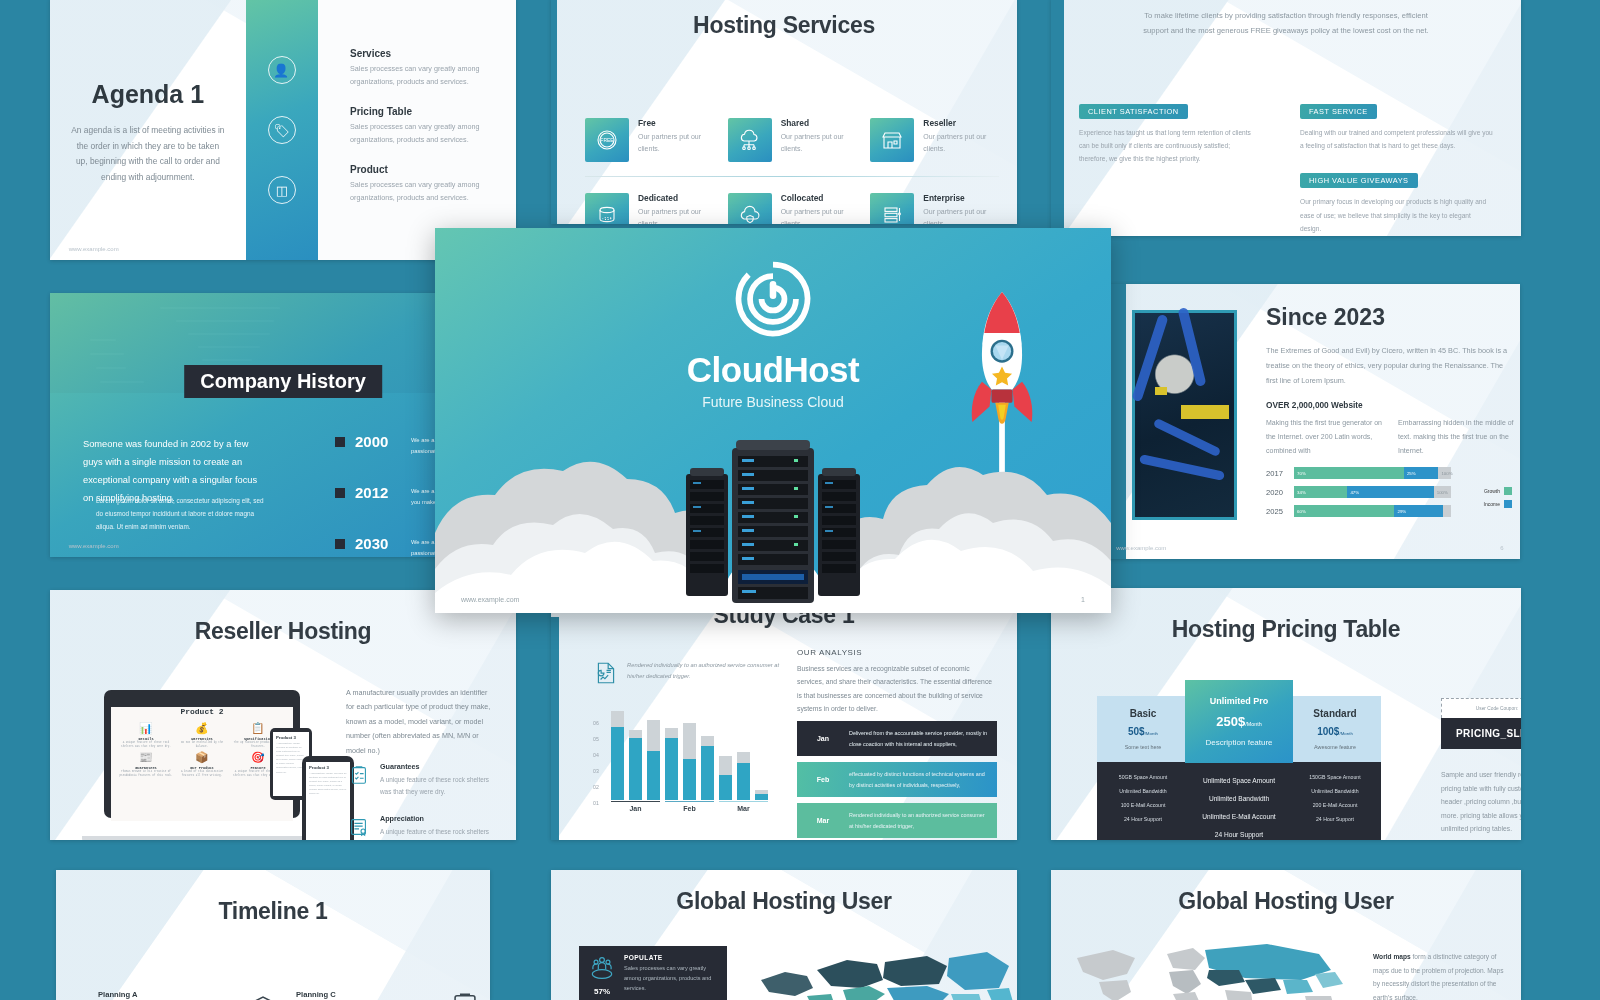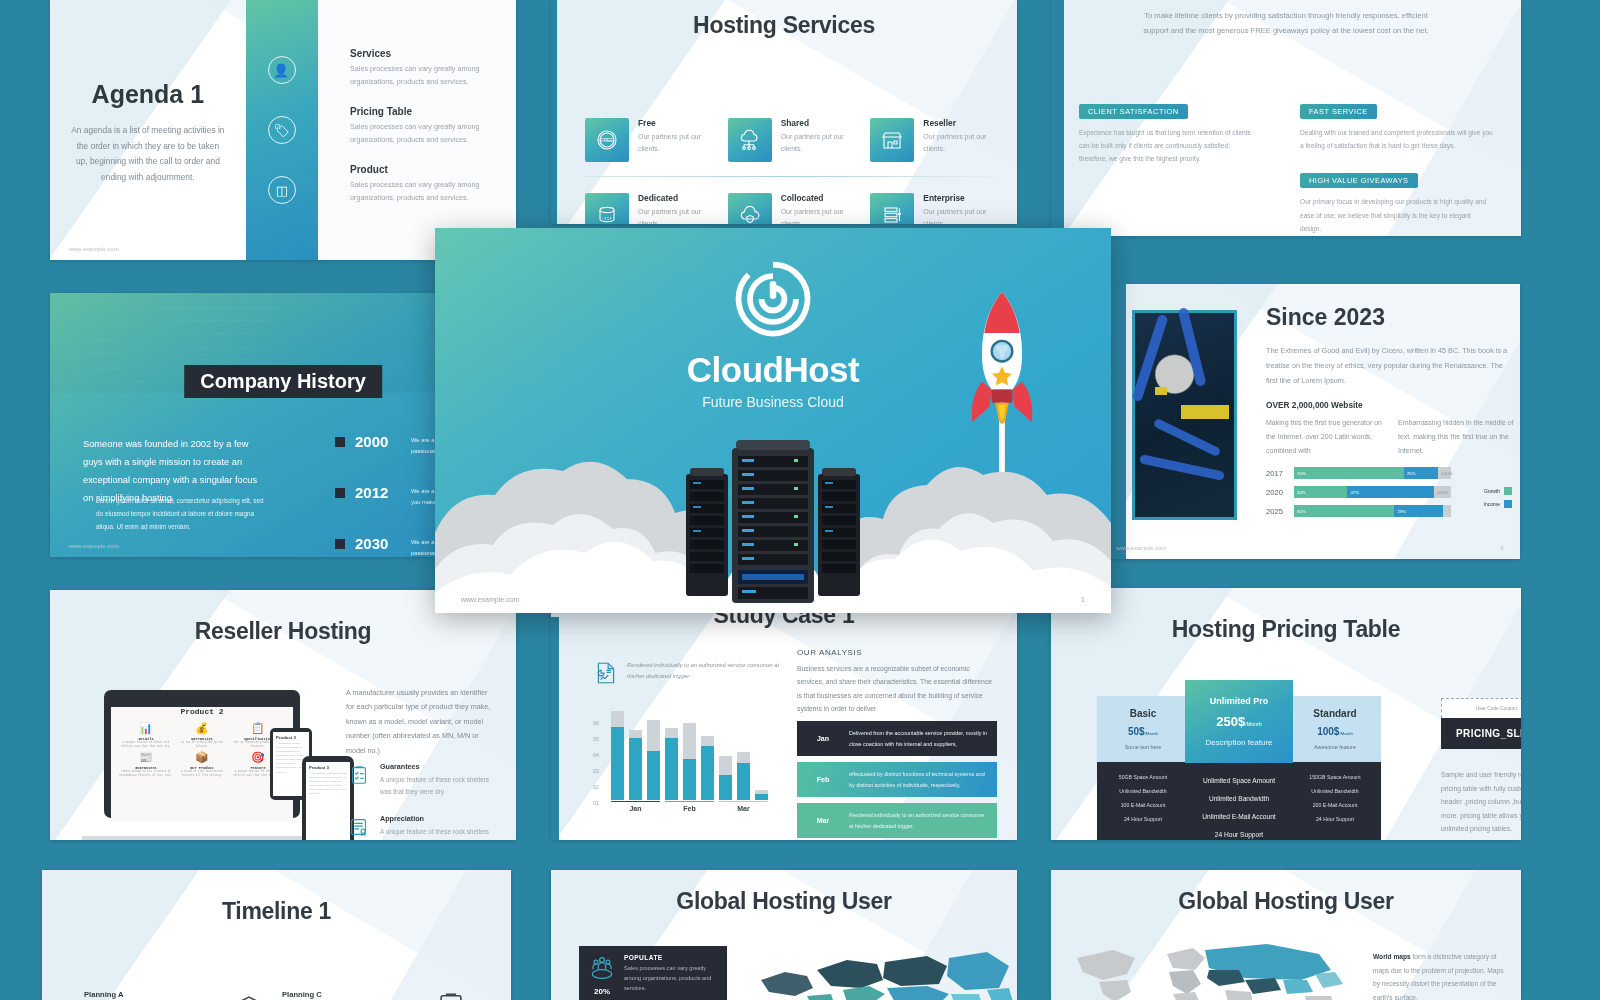--- a/index.html
+++ b/index.html
@@ -235,21 +235,21 @@
   #s-price .card.mid .head .pr small { font-size:5.4px; font-weight:normal; }
   #s-price .card.mid .head .sub { font-size:8px; color:#eaf7fb; margin-top:9px; }
   #s-price .card.mid .body { background:#272b35; padding:14px 4px 18px; text-align:center; }
   #s-price .card.mid .body div { font-size:6.6px; color:#eef2f5; margin-bottom:11px; }
   #s-price .coupon { position:absolute; left:390px; top:82px; width:112px; }
   #s-price .coupon .top { border:1px dashed #9aa4ad; border-bottom:none; padding:7px 0; text-align:center; font-size:4.8px; color:#8c98a1; background:#fff; }
   #s-price .coupon .btm { background:#272b35; color:#fff; text-align:center; padding:10px 0; font-size:10px; font-weight:bold; letter-spacing:.4px; }
   #s-price .ptext { position:absolute; left:390px; top:152px; width:122px; font-size:6.8px; line-height:2; color:#8c98a1; }
 
   
-  #s-time { left:42px; top:870px; width:469px; height:130px; }
+  #s-time { left:56px; top:870px; width:434px; height:130px; }
   #s-time h1 { margin-top:28px; }
   #s-time .plan { position:absolute; top:92px; width:150px; }
   #s-time .plan h4 { font-size:7.6px; font-weight:bold; color:#2f3940; margin-bottom:4px; }
   #s-time .tic { position:absolute; top:92px; color:#3b4750; font-size:22px; }
 
   
   #s-glob1 { left:551px; top:870px; width:466px; height:130px; }
   #s-glob1 h1 { margin-top:18px; }
   #s-glob1 .pbox { position:absolute; left:28px; top:58px; width:148px; background:#272b35; padding:8px; display:flex; gap:7px; }
   #s-glob1 .pbox .pic { width:30px; color:#3fa9c6; font-size:18px; flex:none; text-align:center; }
@@ -833,21 +833,21 @@
       <h1 class="s-title">Global Hosting User</h1>
       <div class="pbox">
         <div class="pic">
           <svg width="26" height="26" viewBox="0 0 24 24" fill="none" stroke="#3fa9c6" stroke-width="1.1">
             <circle cx="12" cy="5.5" r="2.2"></circle>
               <circle cx="6.5" cy="7.5" r="1.8"></circle>
               <circle cx="17.5" cy="7.5" r="1.8"></circle>
             <path d="M8.6 14v-2.6a3.4 3.4 0 0 1 6.8 0V14M3.6 14v-2a3 3 0 0 1 3.4-2.8M20.4 14v-2a3 3 0 0 0-3.4-2.8"></path>
             <path d="M3 18.5a9 4 0 0 0 18 0 9 4 0 0 0-18 0z"></path>
           </svg>
-          <div class="pct">20%</div>
+          <div class="pct">57%</div>
         </div>
         <div>
           <h4>POPULATE</h4>
           <p>Sales processes can vary greatly among organizations, products and services.</p>
         </div>
       </div>
       <svg class="asia" viewBox="0 0 266 82">
         <path d="M10 44 L34 36 L56 40 L62 52 L44 60 L18 56 Z" fill="#3e5f6b"></path>
         <path d="M66 34 L96 24 L126 28 L132 44 L110 52 L80 50 Z" fill="#2c4f5c"></path>
         <path d="M92 54 L118 50 L134 58 L120 68 L96 66 Z" fill="#4aa7a0"></path>

